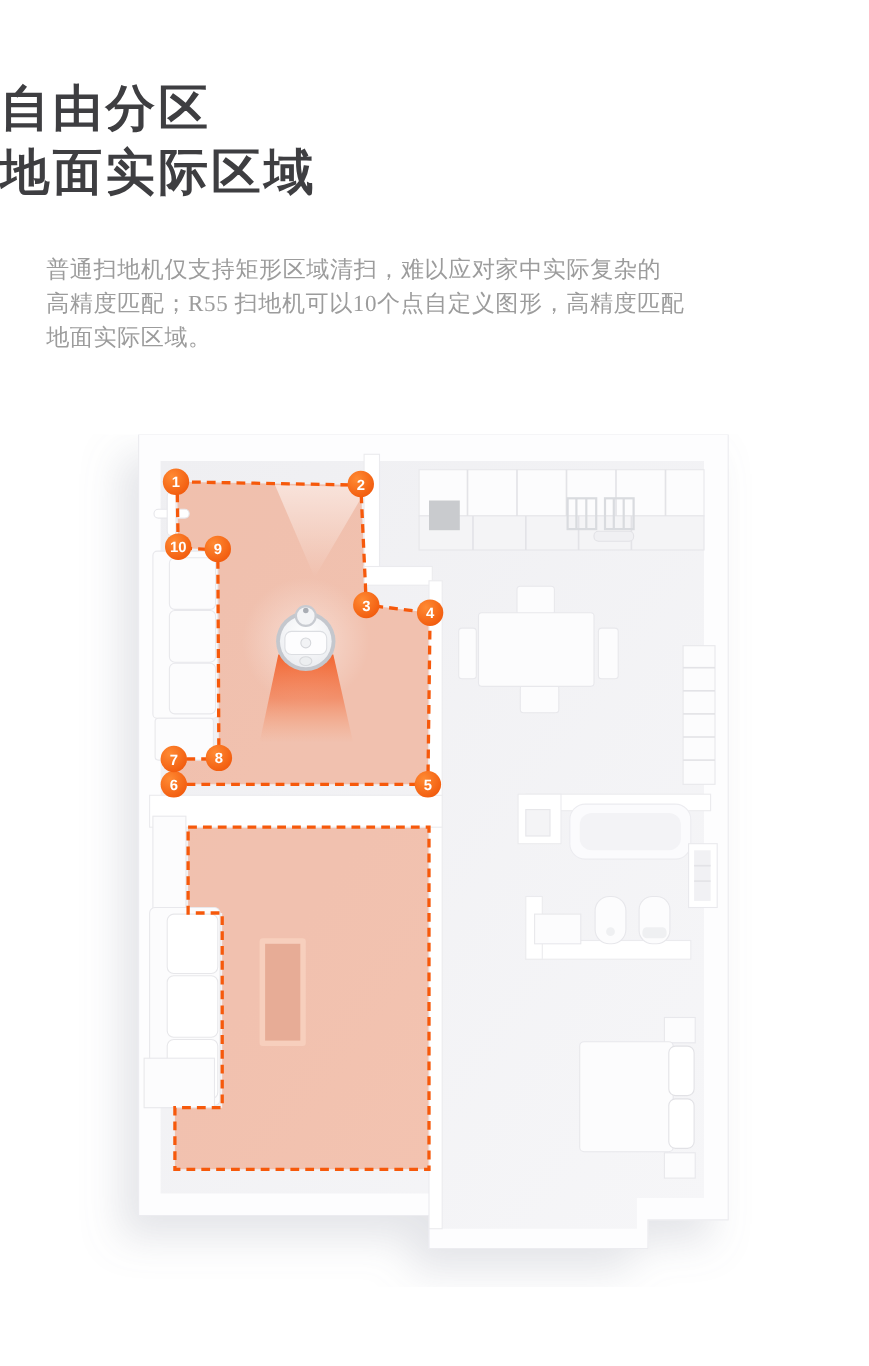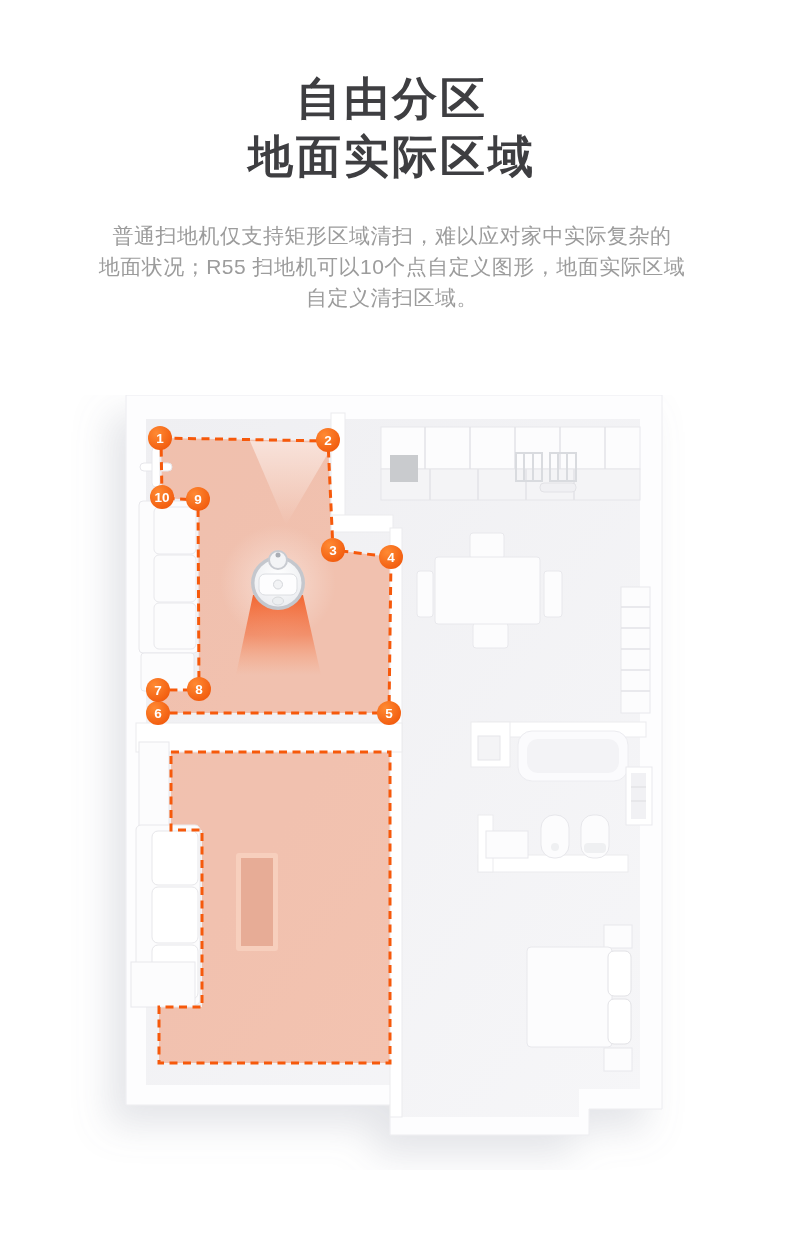--- a/index.html
+++ b/index.html
@@ -1,26 +1,26 @@
 <!DOCTYPE html>
 <html><head>
 <meta charset="utf-8">
 <style>
   html,body{margin:0;padding:0;}
   body{
     width:790px;height:1242px;position:relative;overflow:hidden;
     background:#ffffff;
     font-family:"Liberation Sans", sans-serif;
   }
-  .header{position:absolute;top:70px;left:0;width:784px;text-align:center;}
+  .header{position:absolute;top:70px;left:0;width:784px;text-align:left;}
   .title-line{
     display:block;font-size:45px;font-weight:600;color:#3e3e41;
     line-height:58px;letter-spacing:3px;
   }
-  .desc{margin:34px auto 0;width:700px;}
+  .desc{margin:44px auto 0;width:700px;font-family:Liberation Serif, serif;}
   .desc-line{
     display:block;font-size:21px;color:#9c9c9c;line-height:31px;letter-spacing:0.5px;
   }
   .plan-wrap{position:absolute;top:395px;left:0;width:790px;height:775px;}
   svg text.marker-num{
     font-family:"Liberation Sans", sans-serif;
     font-size:13.5px;font-weight:bold;fill:#ffffff;
     text-anchor:middle;
   }
   .wall{fill:#ffffff;stroke:#ebebee;stroke-width:1;}
@@ -31,22 +31,22 @@
 </head>
 <body>
 
 <div class="header">
   <h1 style="margin:0;">
     <span class="title-line">自由分区</span>
     <span class="title-line">地面实际区域</span>
   </h1>
   <p class="desc">
     <span class="desc-line">普通扫地机仅支持矩形区域清扫，难以应对家中实际复杂的</span>
-    <span class="desc-line">地面状况；R55 扫地机可以10个点自定义图形，地面实际区域</span>
-    <span class="desc-line">自定义清扫区域。</span>
+    <span class="desc-line">高精度匹配；R55 扫地机可以10个点自定义图形，高精度匹配</span>
+    <span class="desc-line">地面实际区域。</span>
   </p>
 </div>
 
 <div class="plan-wrap">
 <svg width="790" height="775" viewBox="0 0 790 775">
   <defs>
     <filter id="planShadow" x="-20%" y="-20%" width="140%" height="140%">
       <feDropShadow dx="-16" dy="20" stdDeviation="18" flood-color="#868b99" flood-opacity="0.22"></feDropShadow>
     </filter>
     <linearGradient id="floorGrad" x1="0" y1="0" x2="1" y2="1">

